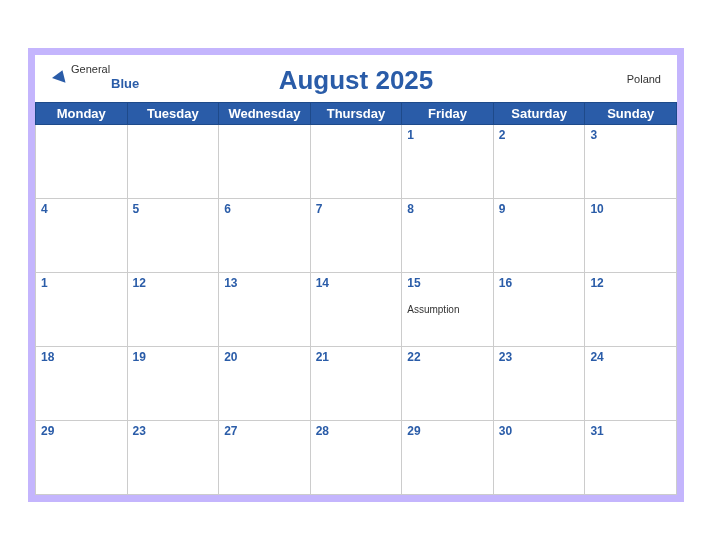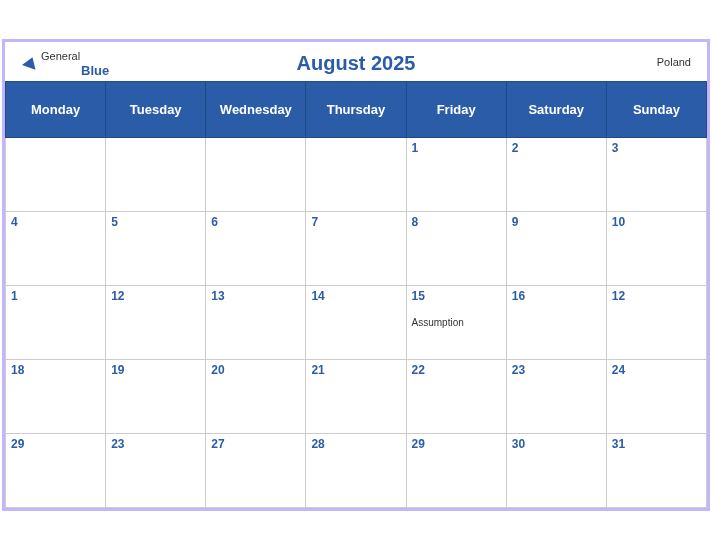--- a/index.html
+++ b/index.html
@@ -6,40 +6,40 @@
     body {
       font-family: Arial, sans-serif;
       background: #fff;
       width: 712px;
       height: 550px;
       display: flex;
       align-items: center;
       justify-content: center;
     }
     .calendar-wrapper {
-      width: 708px;
-      border: 3px solid #c4b5fd;
+      width: 656px;
+      border: 7px solid #c4b5fd;
     }
     .calendar-header {
       display: flex;
       align-items: center;
       justify-content: center;
       padding: 10px 16px 6px;
       position: relative;
     }
     .logo-area {
       position: absolute;
       left: 16px;
       top: 8px;
       display: flex;
       flex-direction: column;
       align-items: flex-start;
     }
     .calendar-title {
-      font-size: 20px;
+      font-size: 26px;
       font-weight: bold;
       color: #2a5ca8;
       text-align: right;
     }
     .country-label {
       position: absolute;
       right: 16px;
       top: 50%;
       transform: translateY(-50%);
       font-size: 11px;
@@ -48,21 +48,21 @@
     .calendar-grid {
       width: 100%;
       border-collapse: collapse;
     }
     .calendar-grid th {
       background-color: #2a5ca8;
       color: #fff;
       font-size: 13px;
       font-weight: bold;
       text-align: center;
-      padding: 20px 4px;
+      padding: 3px 4px;
       border: 1px solid #1e4a8a;
     }
     .calendar-grid td {
       border: 1px solid #ccc;
       vertical-align: top;
       width: calc(100% / 7);
       height: 74px;
       padding: 3px 5px;
       background: #fff;
     }

